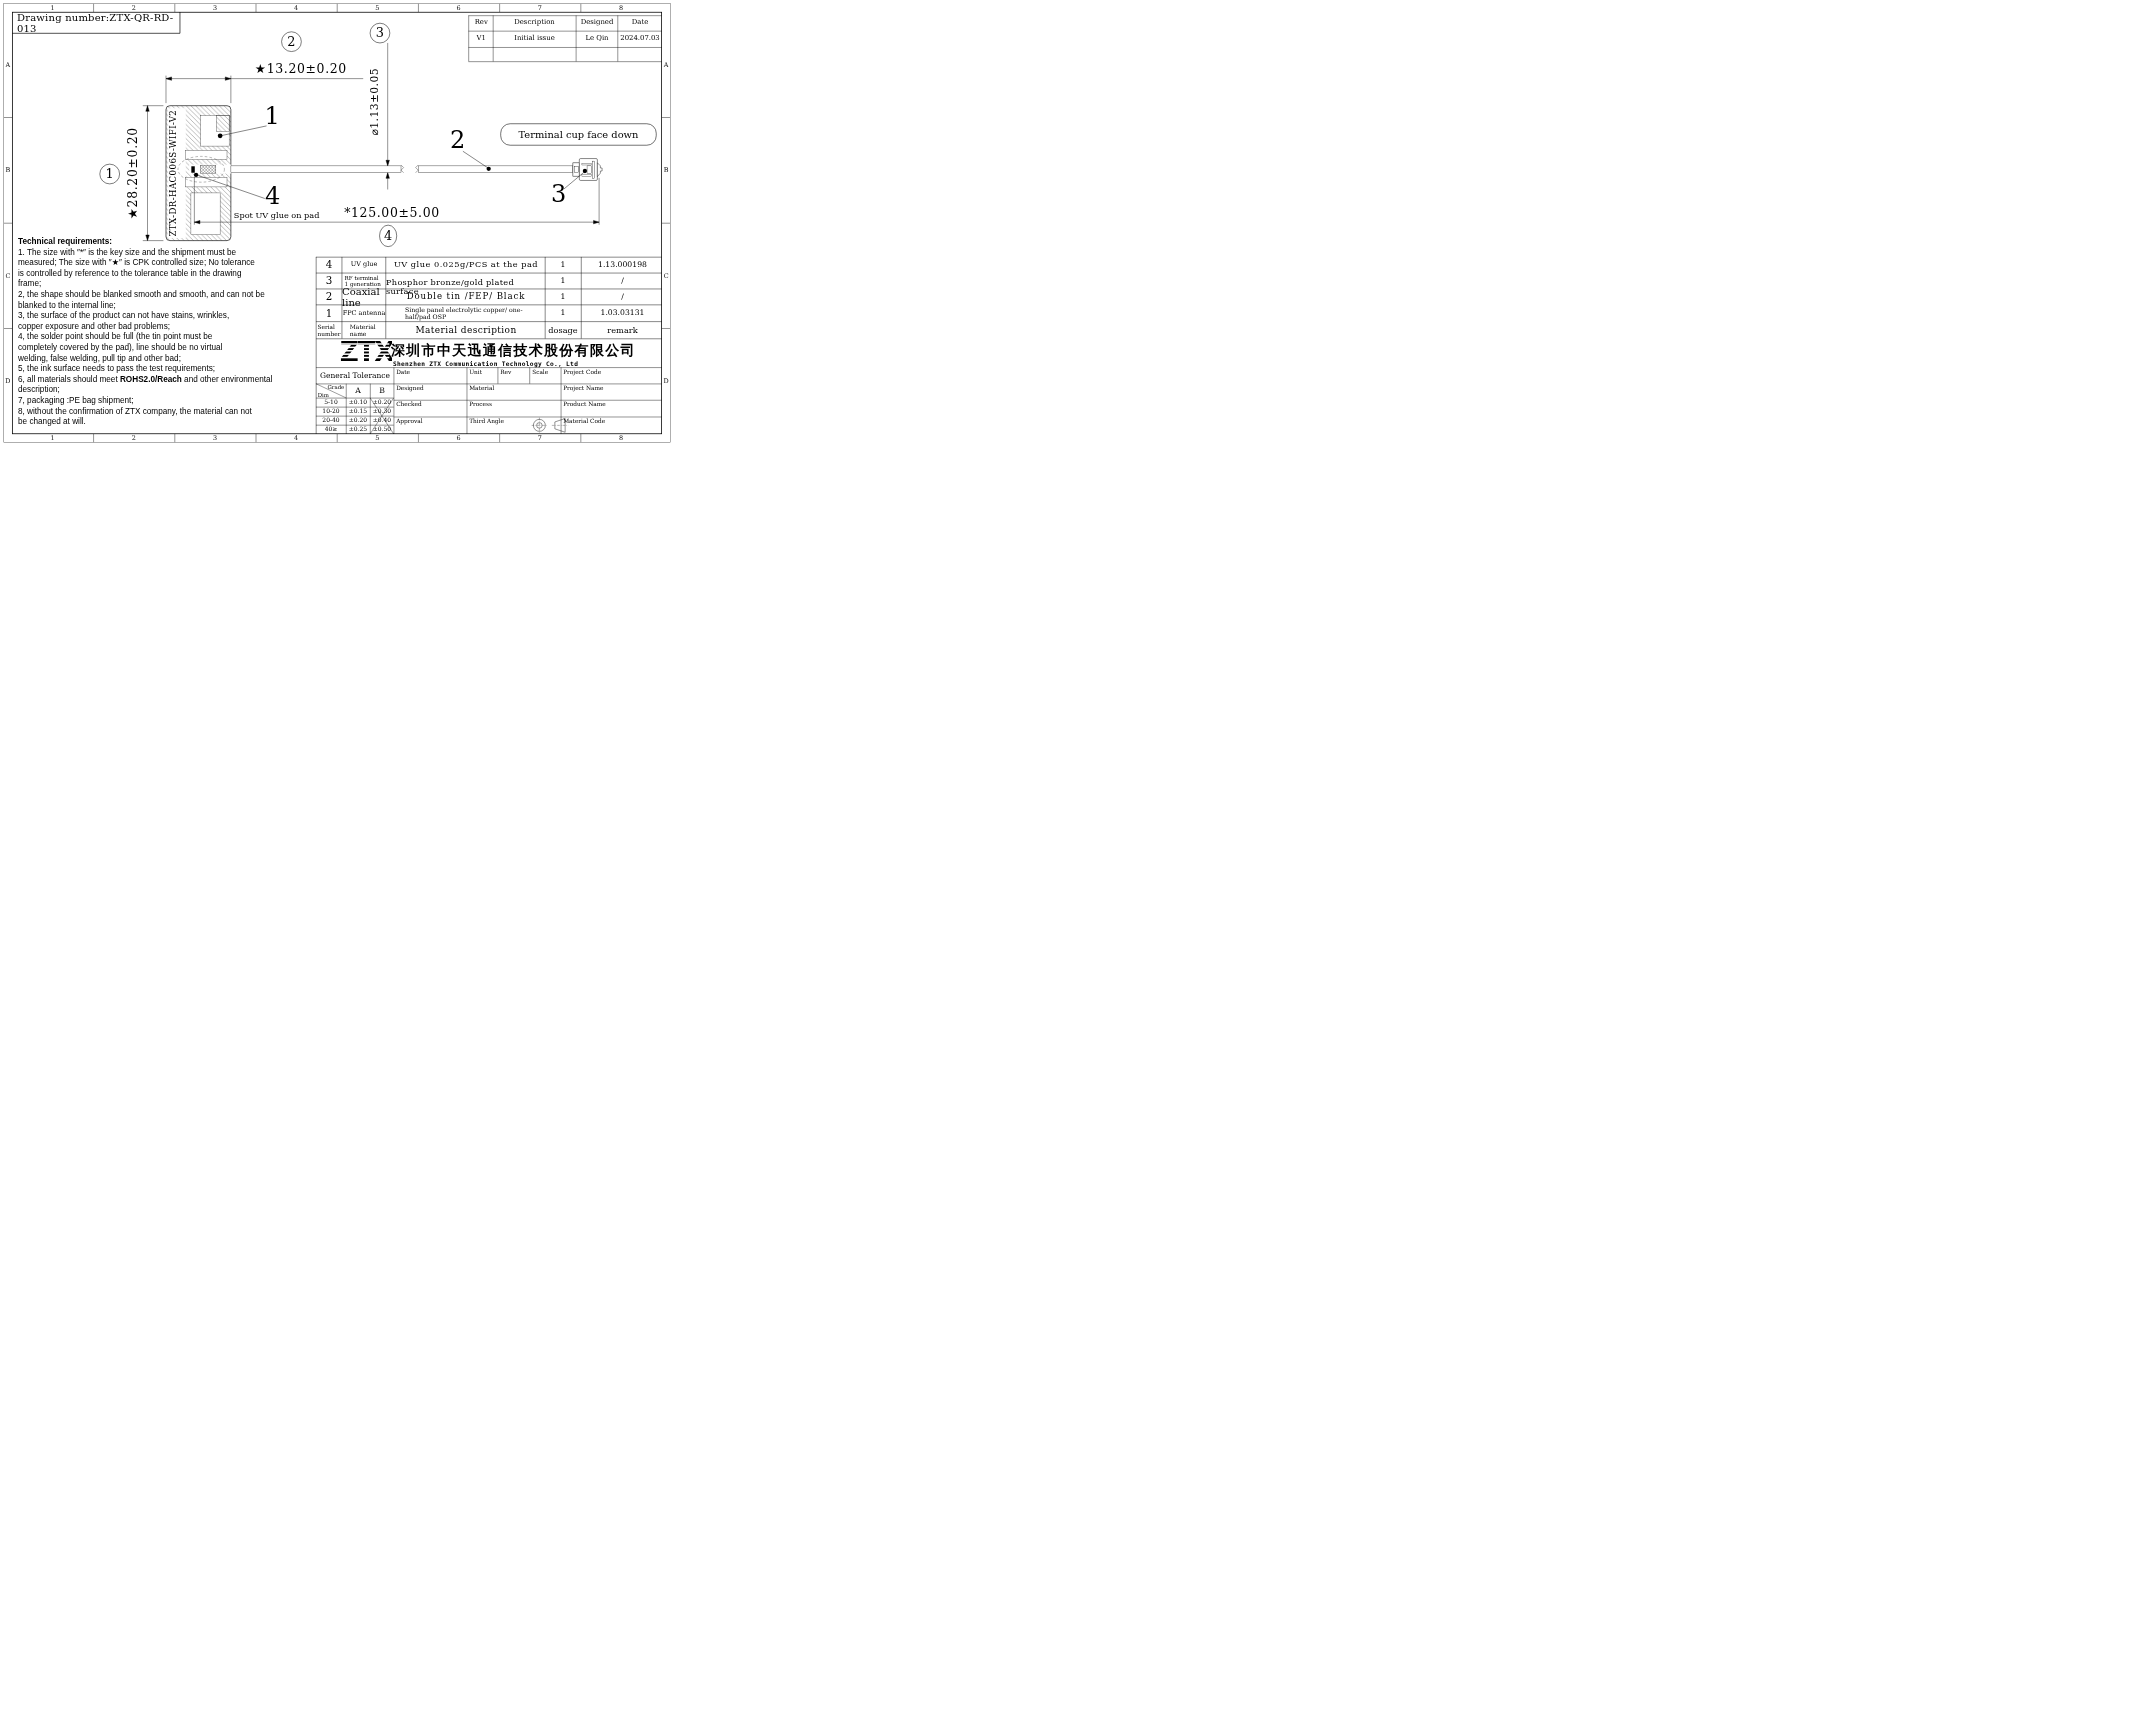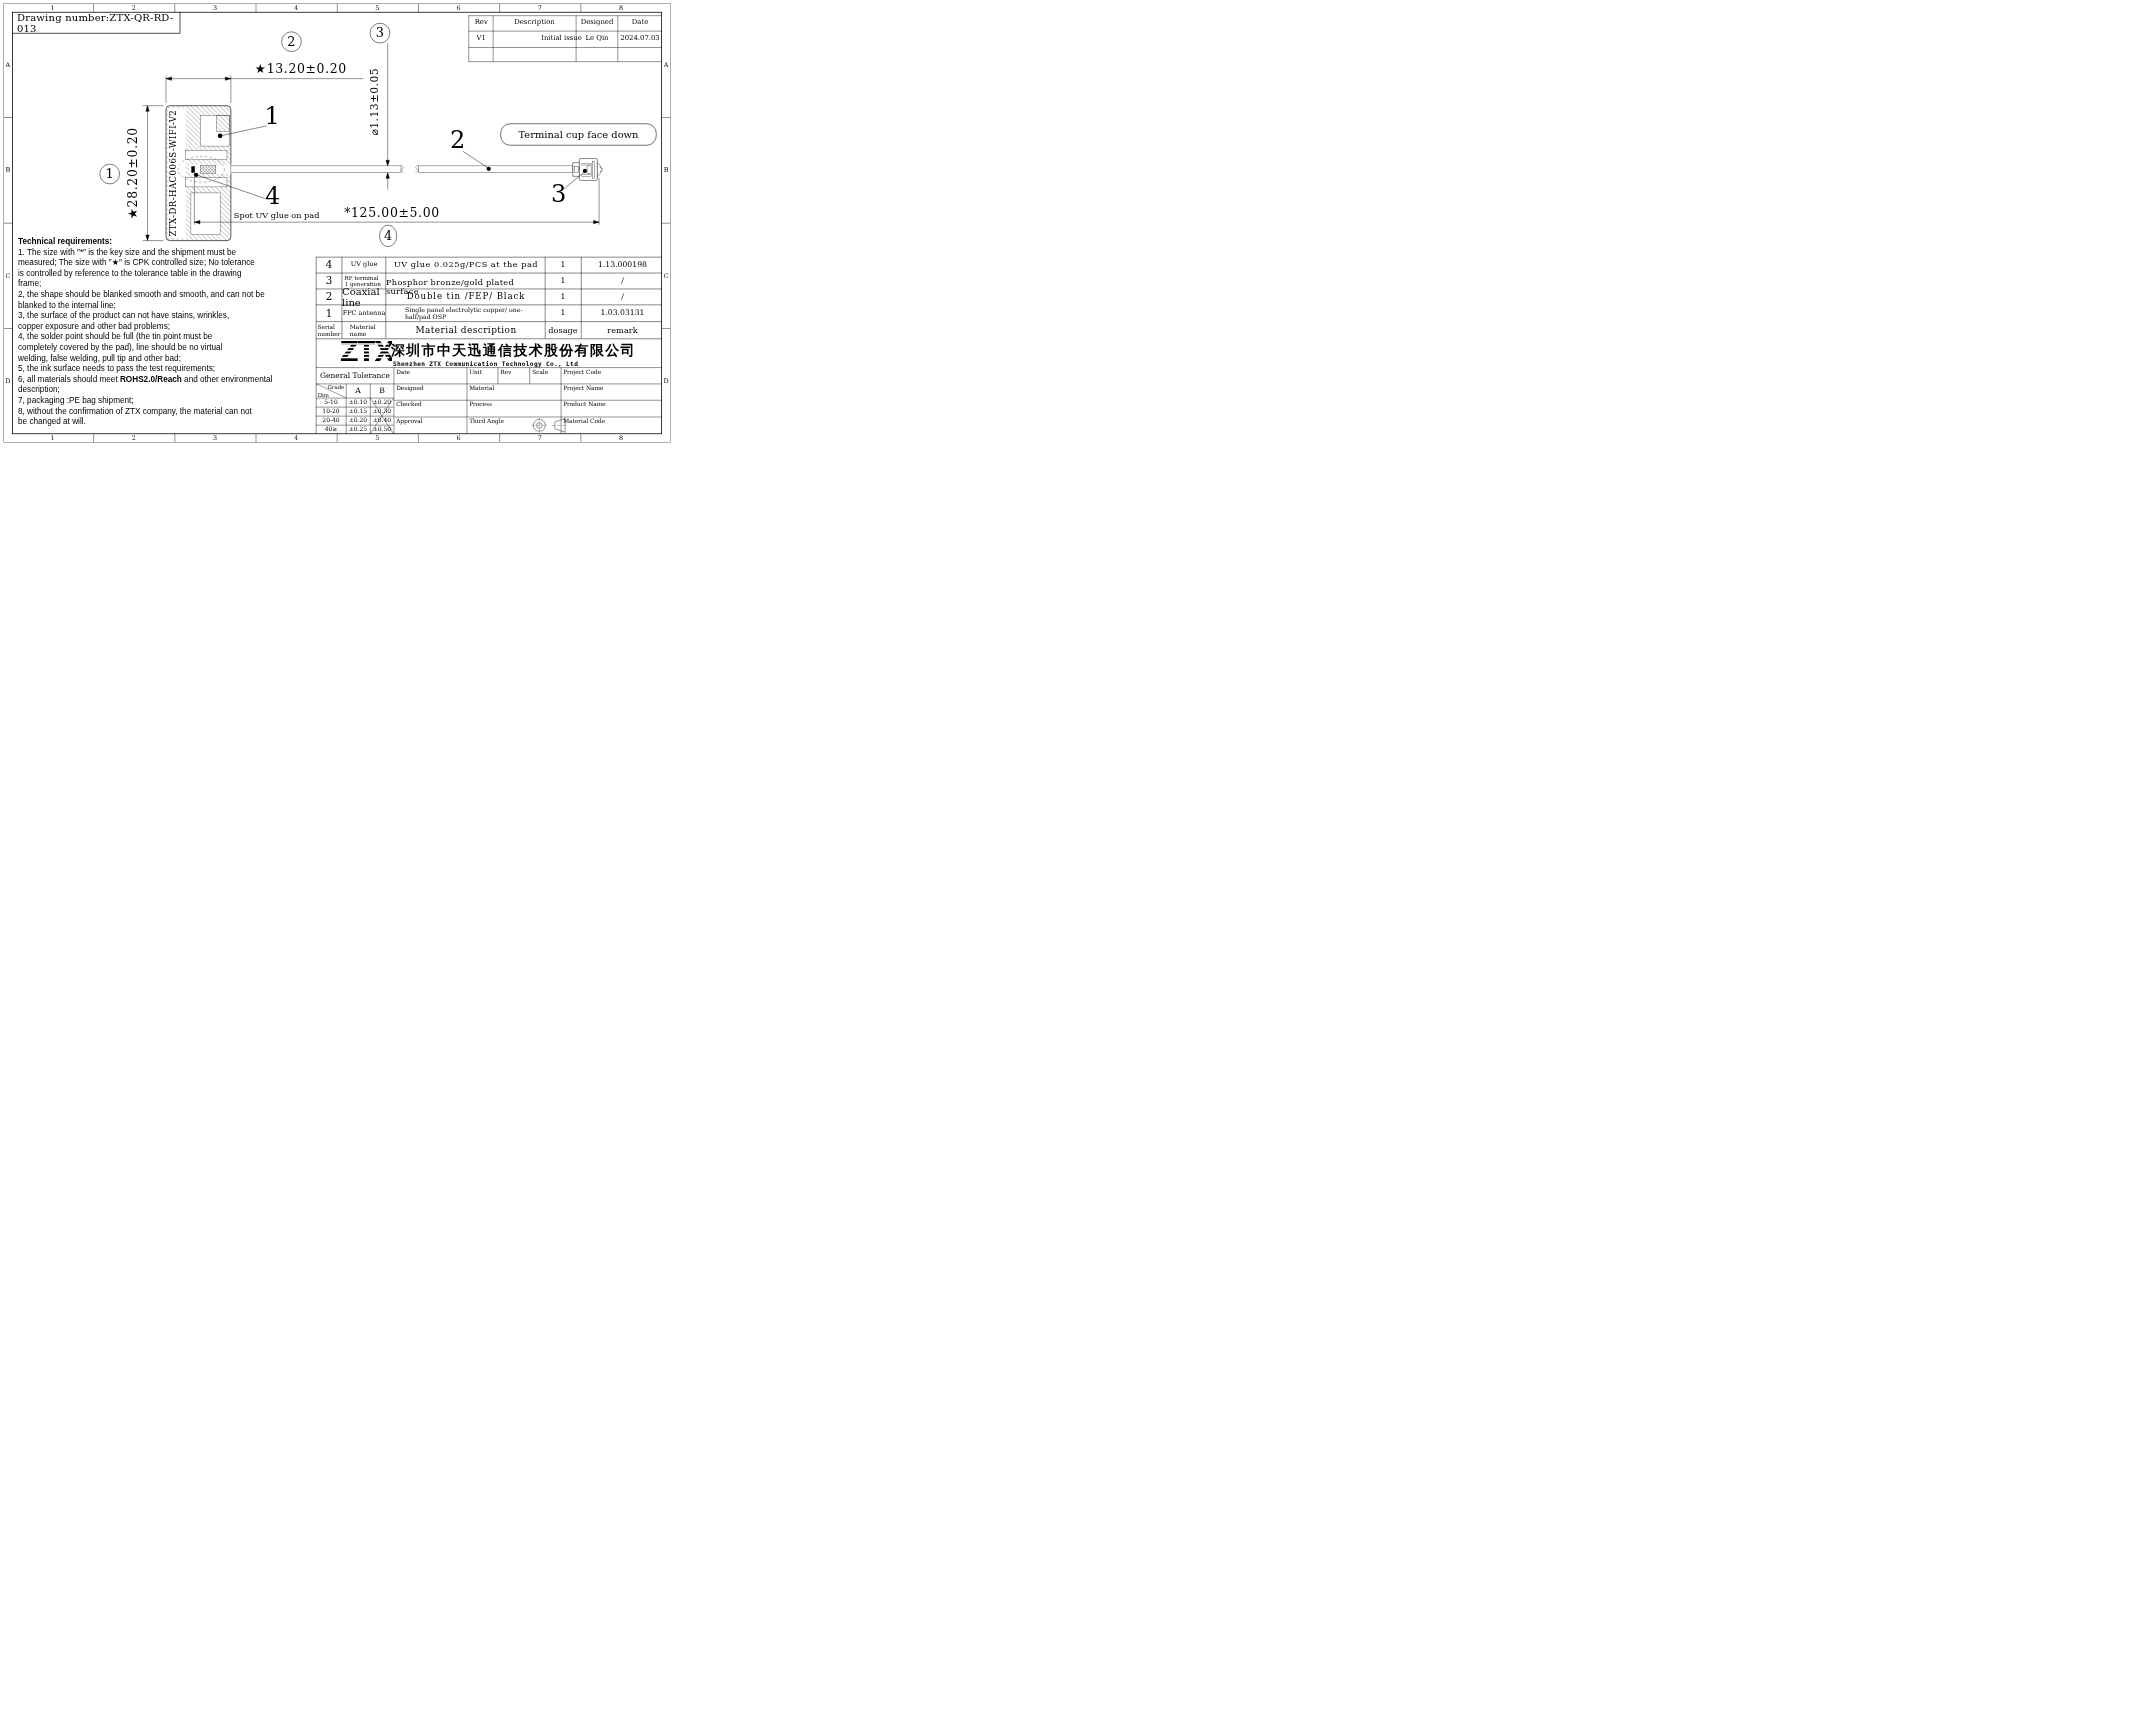--- a/index.html
+++ b/index.html
@@ -192,21 +192,21 @@
   </g>
 </svg>
 
 <div class="c" style="left:17px;top:13.8px;width:160px;height:18px;justify-content:flex-start;font-size:10px;letter-spacing:0.2px;">Drawing number:ZTX-QR-RD-013</div>
 
 <div class="c" style="left:469px;top:15.5px;width:24.5px;height:15.5px;font-size:6.9px;">Rev</div>
 <div class="c" style="left:493px;top:15.5px;width:83px;height:15.5px;font-size:6.9px;">Description</div>
 <div class="c" style="left:576px;top:15.5px;width:42px;height:15.5px;font-size:6.9px;">Designed</div>
 <div class="c" style="left:618px;top:15.5px;width:44px;height:15.5px;font-size:6.9px;">Date</div>
 <div class="c" style="left:469px;top:31px;width:24.5px;height:16.3px;font-size:6.9px;">V1</div>
-<div class="c" style="left:520px;top:31px;width:83px;height:16.3px;font-size:6.9px;">Initial issue</div>
+<div class="c" style="left:493px;top:31px;width:83px;height:16.3px;font-size:6.9px;">Initial issue</div>
 <div class="c" style="left:576px;top:31px;width:42px;height:16.3px;font-size:6.9px;">Le Qin</div>
 <div class="c" style="left:618px;top:31px;width:44px;height:16.3px;font-size:6.9px;">2024.07.03</div>
 
 <div class="tech">
   <div class="t-title">Technical requirements:</div>
   <div class="t-line">1. The size with ″*″ is the key size and the shipment must be</div>
   <div class="t-line">measured; The size with ″★″ is CPK controlled size; No tolerance</div>
   <div class="t-line">is controlled by reference to the tolerance table in the drawing</div>
   <div class="t-line">frame;</div>
   <div class="t-line">2, the shape should be blanked smooth and smooth, and can not be</div>

